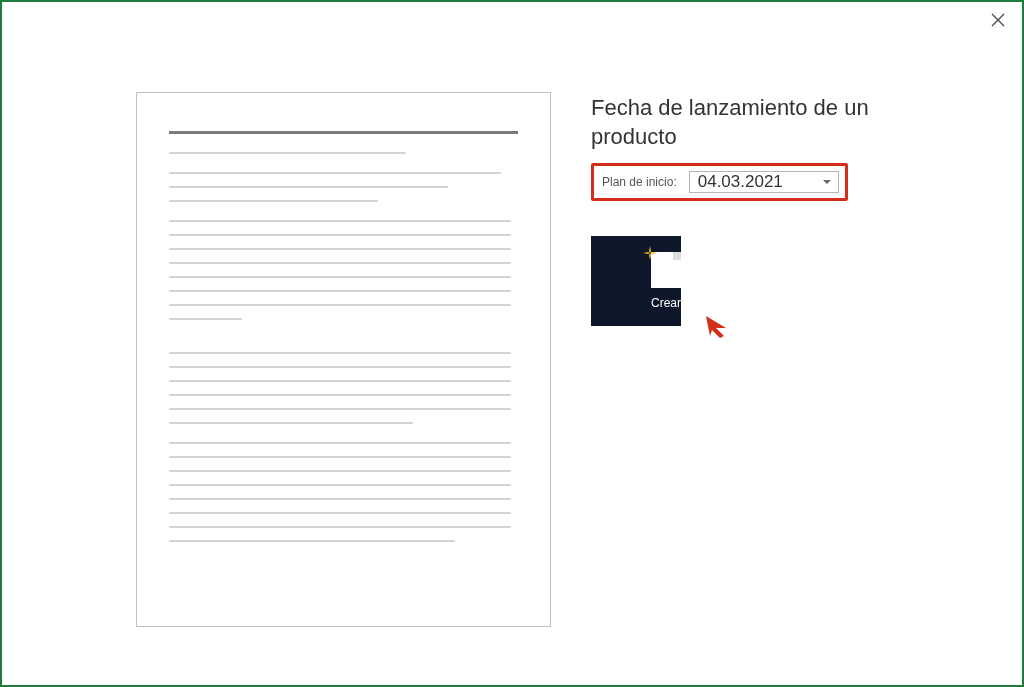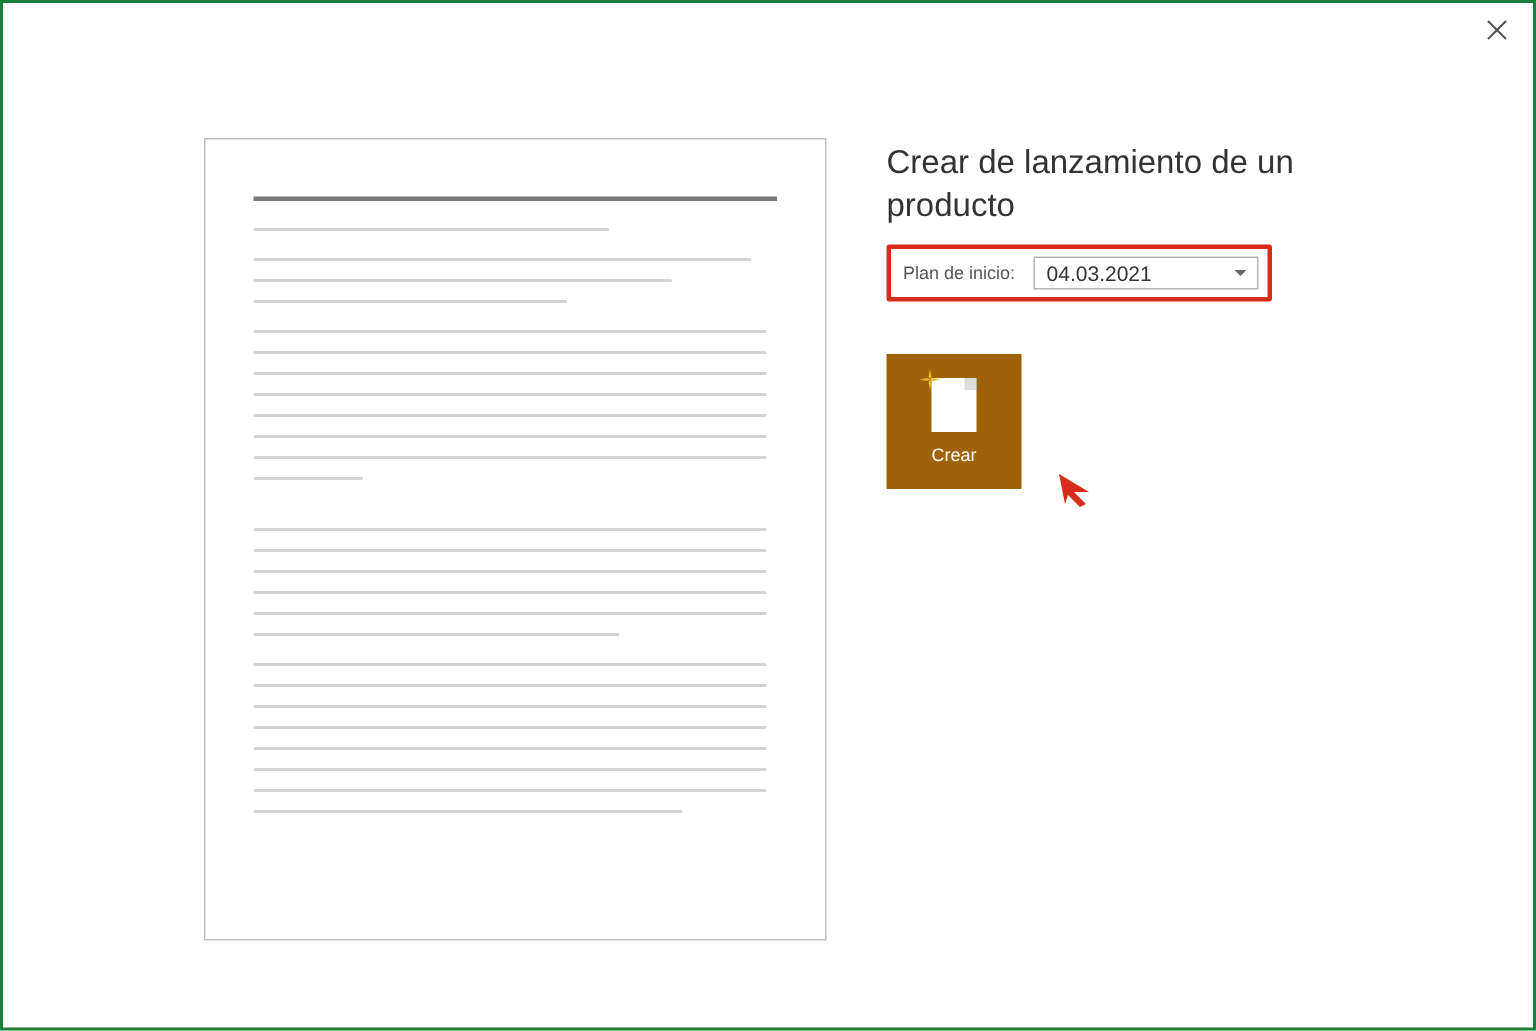--- a/index.html
+++ b/index.html
@@ -79,39 +79,39 @@
     }
     .date-select {
       position: relative;
       border: 1px solid #b5b5b5;
       background: #fff;
       height: 22px;
       width: 150px;
       display: flex;
       align-items: center;
       padding: 0 8px;
-      font-size: 14px;
+      font-size: 17px;
       color: #333;
       cursor: pointer;
     }
     .date-select .chev {
       position: absolute;
       right: 6px;
       top: 50%;
       transform: translateY(-50%);
     }
     .date-select .chev svg { width: 10px; height: 10px; display:block;}
     .create-btn {
       margin-top: 35px;
       width: 90px;
       height: 90px;
-      background: #a16207;
+      background: #0f172a;
       display: flex;
       flex-direction: column;
-      align-items: center;
+      align-items: flex-end;
       justify-content: center;
       gap: 8px;
       cursor: pointer;
     }
     .create-btn .doc-icon {
       width: 30px;
       height: 36px;
       background: #fff;
       position: relative;
     }
@@ -193,21 +193,21 @@
       <div class="line" style="width:98%"></div>
       <div class="line" style="width:98%"></div>
       <div class="line" style="width:98%"></div>
       <div class="line" style="width:98%"></div>
       <div class="line" style="width:98%"></div>
       <div class="line" style="width:82%"></div>
     </div>
   </div>
 
   <div class="right-panel">
-    <h1 class="template-title">Crear de lanzamiento de un producto</h1>
+    <h1 class="template-title">Fecha de lanzamiento de un producto</h1>
 
     <div class="date-row">
       <span class="date-label">Plan de inicio:</span>
       <div class="date-select">
         <span>04.03.2021</span>
         <span class="chev">
           <svg viewBox="0 0 10 10">
               <polygon points="1,3 9,3 5,7" fill="#666"></polygon>
             </svg>
         </span>

